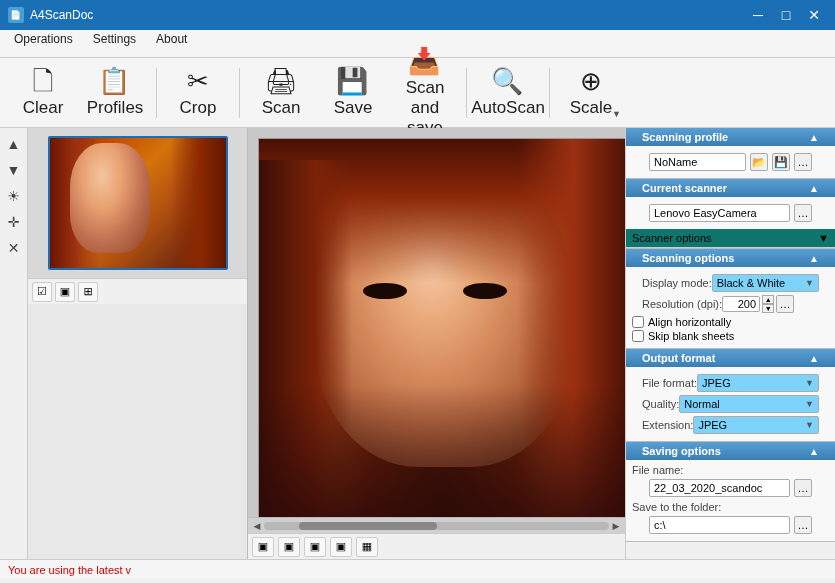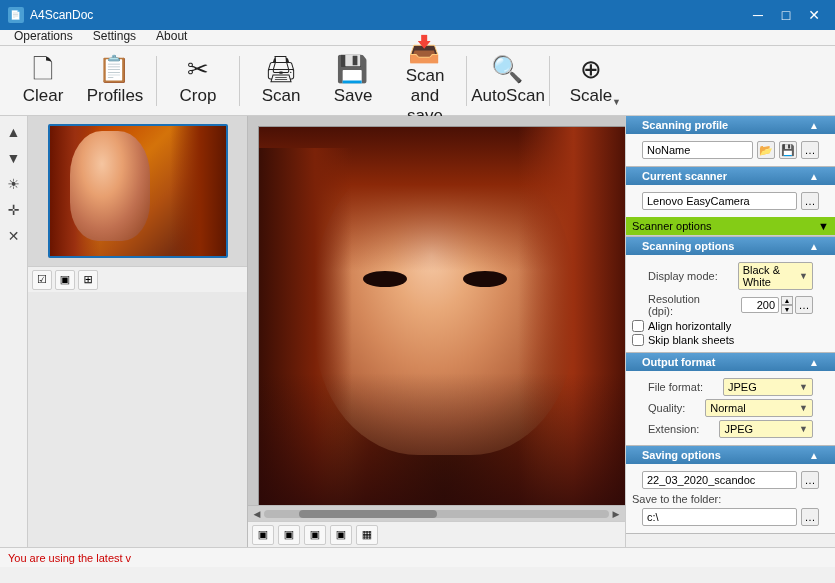--- a/index.html
+++ b/index.html
@@ -21,23 +21,23 @@
     .titlebar-controls { display: flex; gap: 2px; }
     .titlebar-btn {
       width: 26px; height: 22px; background: transparent; border: none; color: white;
       cursor: pointer; font-size: 14px; display: flex; align-items: center; justify-content: center;
     }
 
     
     .menubar {
       background: #f5f5f5;
       border-bottom: 1px solid #ccc;
-      height: 16px;
-      display: flex;
-      align-items: flex-end;
+      height: 28px;
+      display: flex;
+      align-items: flex-start;
       padding: 0 4px;
     }
     .menu-item {
       padding: 2px 10px;
       cursor: pointer;
       font-size: 12px;
       color: #222;
       border-radius: 2px;
     }
 
@@ -298,21 +298,21 @@
       justify-content: space-between;
       font-size: 11px;
       font-weight: bold;
     }
     .panel-header-arrow { font-size: 10px; }
     .panel-content { padding: 4px 6px; background: #f8f8f8; }
 
     .field-row {
       display: flex;
       align-items: center;
-      margin: 3px 10px;
+      margin: 3px 17px;
       gap: 4px;
     }
     .field-value-box {
       flex: 1;
       border: 1px solid #aaa;
       border-radius: 2px;
       padding: 1px 4px;
       background: white;
       min-height: 18px;
       display: flex;
@@ -337,38 +337,38 @@
       gap: 4px;
       margin: 2px 0;
     }
     .checkbox-row input[type="checkbox"] { width: 12px; height: 12px; }
 
     .scanner-options-row {
       display: flex;
       align-items: center;
       justify-content: space-between;
       padding: 3px 6px;
-      background: #84cc16;
+      background: #0f766e;
       border-bottom: 1px solid #ccc;
     }
 
     
     .option-row {
       display: flex;
       align-items: center;
-      margin: 3px 16px;
-      gap: 20px;
+      margin: 3px 10px;
+      gap: 0;
     }
     .option-label { color: #444; font-size: 11px; }
     .option-select {
       flex: 1;
       border: 1px solid #aaa;
       border-radius: 2px;
       padding: 1px 4px;
-      background: #fef9c3;
+      background: #7dd3fc;
       min-height: 18px;
       display: flex;
       align-items: center;
       justify-content: space-between;
       font-size: 11px;
       cursor: pointer;
     }
 
     
     .statusbar {
@@ -649,20 +649,21 @@
         </div>
       </div>
     </div>
 
     <div class="panel-section">
       <div class="panel-header">
         <span>Saving options</span>
         <span class="panel-header-arrow">▲</span>
       </div>
       <div class="panel-content">
+        <div style="margin-bottom:2px;color:#444;">File name:</div>
         <div class="field-row">
           <div class="field-value-box" style="flex:1">22_03_2020_scandoc</div>
           <button class="icon-btn">…</button>
         </div>
         <div style="margin-top:4px;margin-bottom:2px;color:#444;">Save to the folder:</div>
         <div class="field-row">
           <div class="field-value-box" style="flex:1">c:\</div>
           <button class="icon-btn">…</button>
         </div>
       </div>

